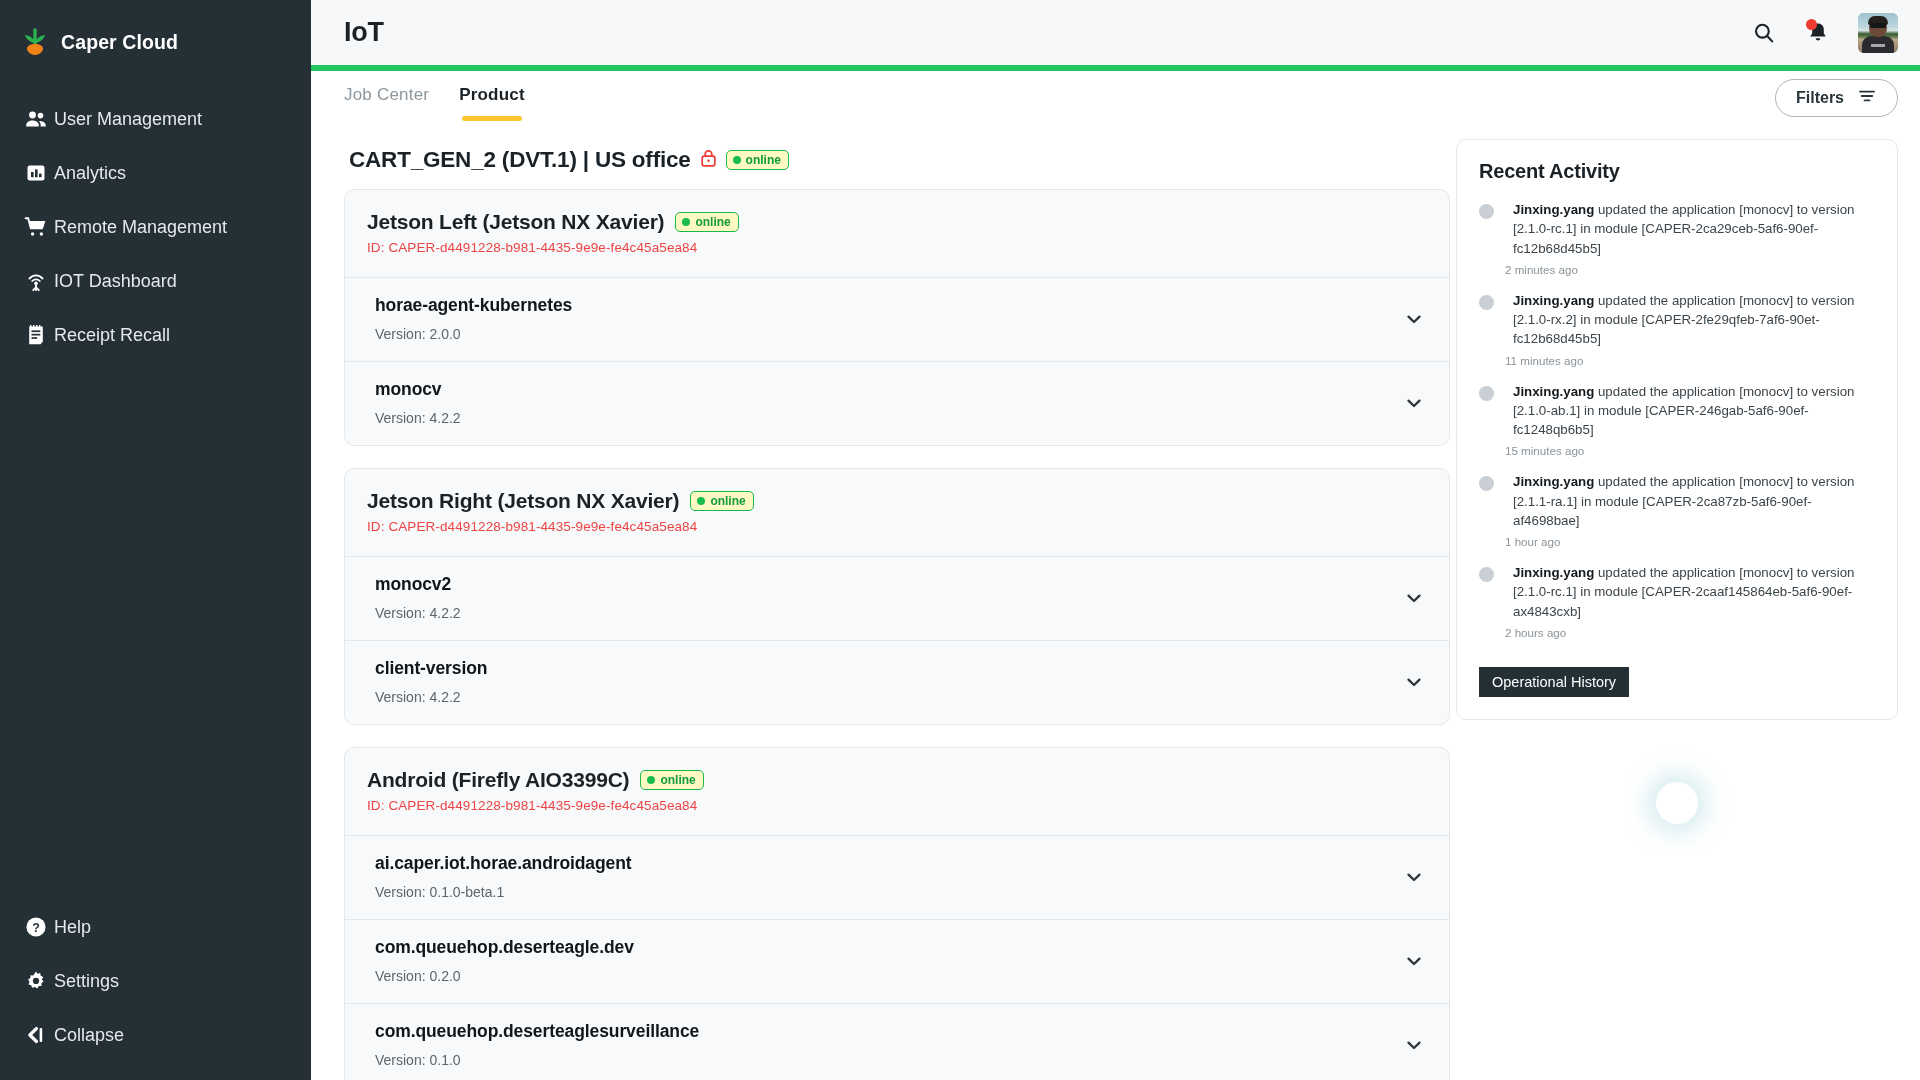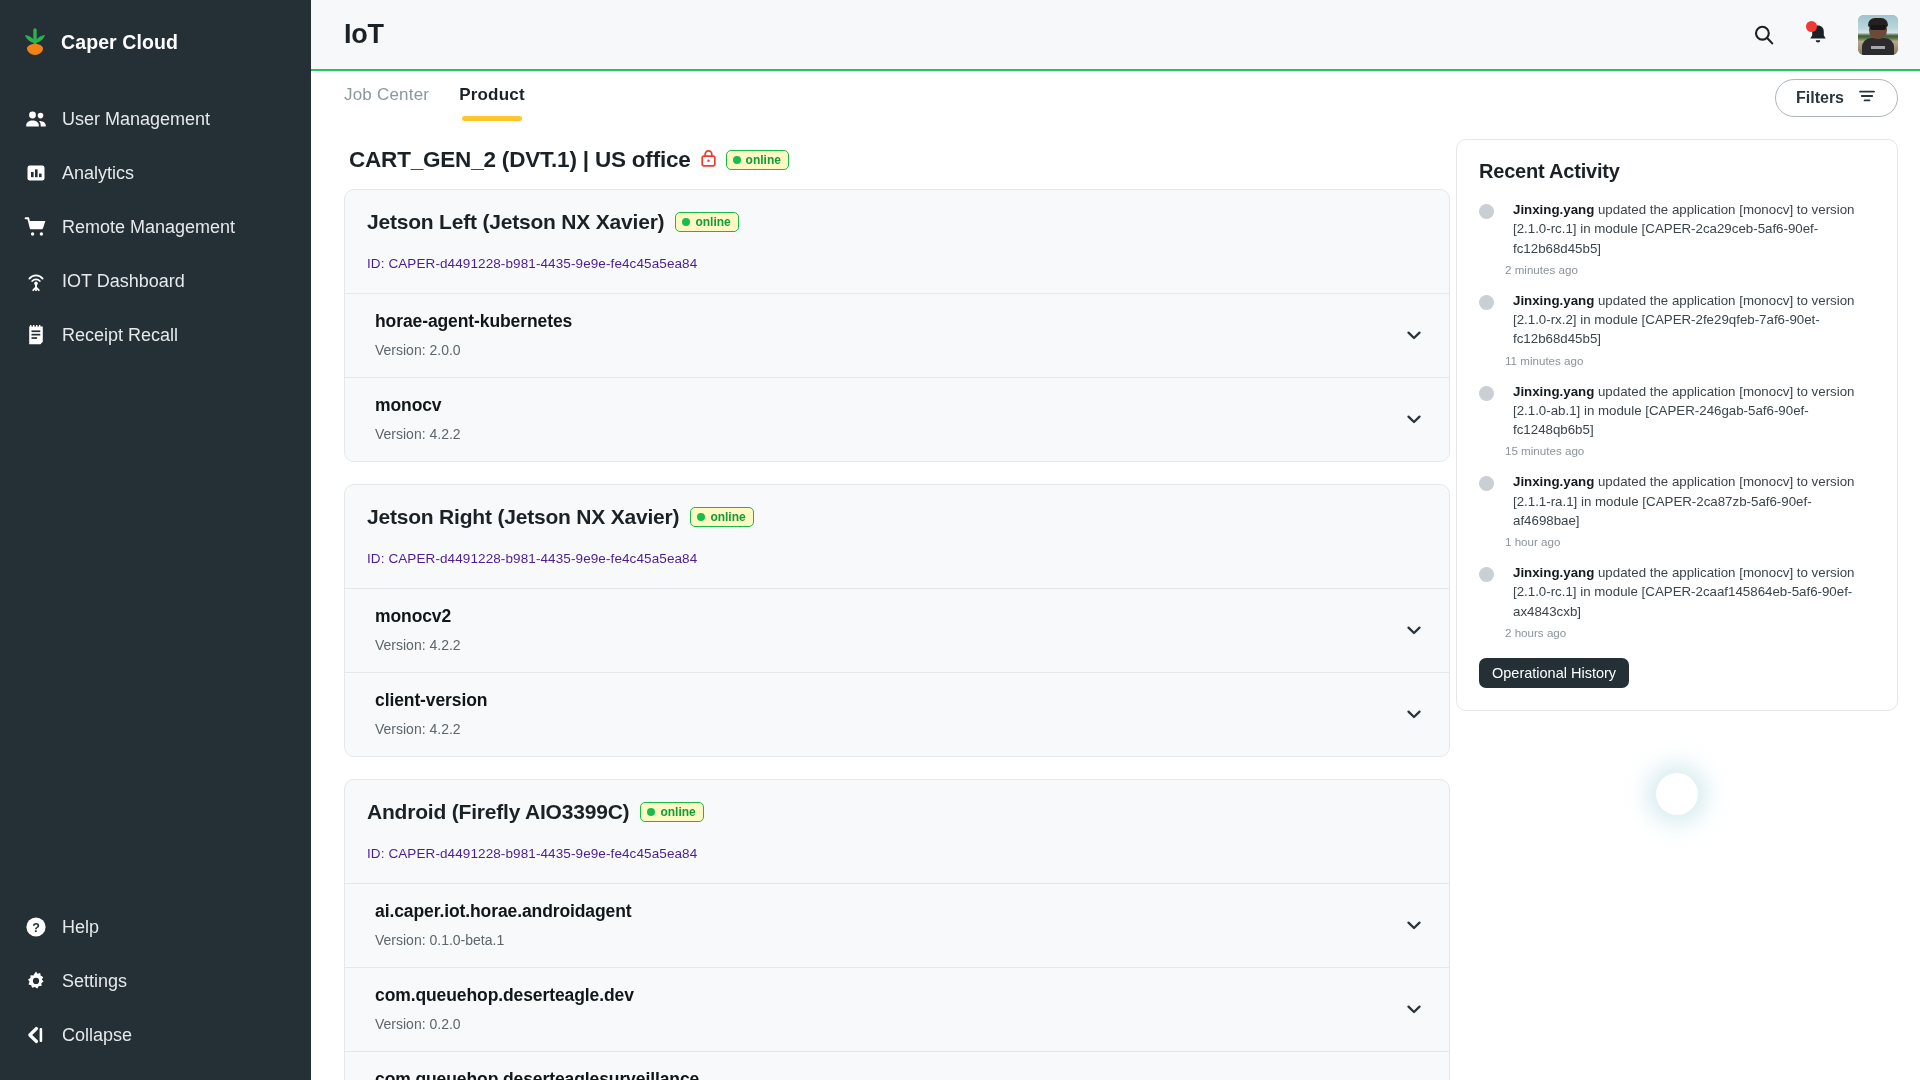--- a/index.html
+++ b/index.html
@@ -22,36 +22,36 @@
   .brand {
     display: flex; align-items: center; gap: 13px;
     padding: 10px 0 10px 22px;
     height: 56px;
   }
   .brand-logo { width: 26px; height: 28px; position: relative; flex: 0 0 26px; }
   .brand-name { font-size: 19.5px; font-weight: bold; letter-spacing: .1px; color: #fff; }
 
   .nav { margin-top: 22px; display: flex; flex-direction: column; }
   .nav-item {
-    display: flex; align-items: center; gap: 14px;
+    display: flex; align-items: center; gap: 6px;
     height: 54px; padding-left: 24px;
     color: #E6E9EB; font-size: 18px; cursor: pointer;
   }
   .nav-ico { width: 24px; height: 24px; flex: 0 0 24px; display: flex; align-items: center; justify-content: center; }
   .nav-ico svg { display: block; }
   .spacer { flex: 1 1 auto; }
   .nav-bottom { padding-bottom: 18px; display: flex; flex-direction: column; }
 
   
   .main { flex: 1 1 auto; display: flex; flex-direction: column; background: #ffffff; min-width: 0; }
 
   .topbar {
     height: 71px; flex: 0 0 71px;
     background: #F6F8F9;
-    border-bottom: 2px solid #22c55e;
+    border-bottom: 6px solid #22c55e;
     display: flex; align-items: center;
     padding: 0 22px 0 33px;
   }
   .topbar-title { font-size: 27px; font-weight: bold; color: #1b2227; letter-spacing: -.3px; }
   .topbar-actions { margin-left: auto; display: flex; align-items: center; gap: 26px; }
   .icon-btn { width: 28px; height: 28px; display: flex; align-items: center; justify-content: center; cursor: pointer; position: relative; }
   .bell-badge {
     position: absolute; top: 0px; left: 2px;
     width: 11px; height: 11px; border-radius: 50%;
     background: #EE3B33;
@@ -117,21 +117,21 @@
   .device-card {
     background: #F7F9FA;
     border: 1px solid #E4E8EB;
     border-radius: 10px;
     margin-bottom: 22px;
     overflow: hidden;
   }
   .device-head { padding: 20px 22px 22px 22px; }
   .device-name-row { display: flex; align-items: center; gap: 11px; }
   .device-name { font-size: 21px; font-weight: bold; color: #1b2227; letter-spacing: -.2px; }
-  .device-id { margin-top: 22px; font-size: 13.5px; color: #4c1d95; letter-spacing: .1px; }
+  .device-id { margin-top: 6px; font-size: 13.5px; color: #ef4444; letter-spacing: .1px; }
 
   .app-row {
     border-top: 1px solid #E4E8EB;
     padding: 17px 22px 19px 30px;
     display: flex; align-items: center; cursor: pointer;
     background: #F7F9FA;
   }
   .app-info { min-width: 0; }
   .app-name { font-size: 17.5px; font-weight: bold; color: #10161a; letter-spacing: -.1px; }
   .app-version { margin-top: 10px; font-size: 14px; color: #5c666d; }
@@ -146,23 +146,23 @@
   }
   .activity-title { font-size: 20px; font-weight: bold; color: #1b2227; margin-bottom: 17px; letter-spacing: -.2px; }
   .act-item { display: flex; gap: 11px; margin-bottom: 15px; }
   .act-avatar { width: 15px; height: 15px; border-radius: 50%; background: #C9CFD4; flex: 0 0 15px; margin-top: 4px; }
   .act-body { min-width: 0; }
   .act-text { font-size: 13.3px; line-height: 1.45; color: #3b454b; margin-left: 8px; }
   .act-text b { color: #141a1e; font-weight: bold; }
   .act-time { margin-top: 5px; font-size: 11.6px; color: #8A949B; }
 
   .op-hist-btn {
-    display: inline-block; margin-top: 4px;
+    display: inline-block; margin-top: 13px;
     background: #242F36; color: #ffffff;
-    border-radius: 7px; padding: 7px 13px;
+    border-radius: 0; padding: 7px 13px;
     font-size: 14.5px; cursor: pointer;
   }
 
   .spinner-wrap { display: flex; justify-content: center; padding-top: 62px; }
   .spinner {
     width: 42px; height: 42px; border-radius: 50%;
     background: #ffffff;
     box-shadow: 0 0 22px 9px rgba(150,205,215,.38);
   }
 </style>

